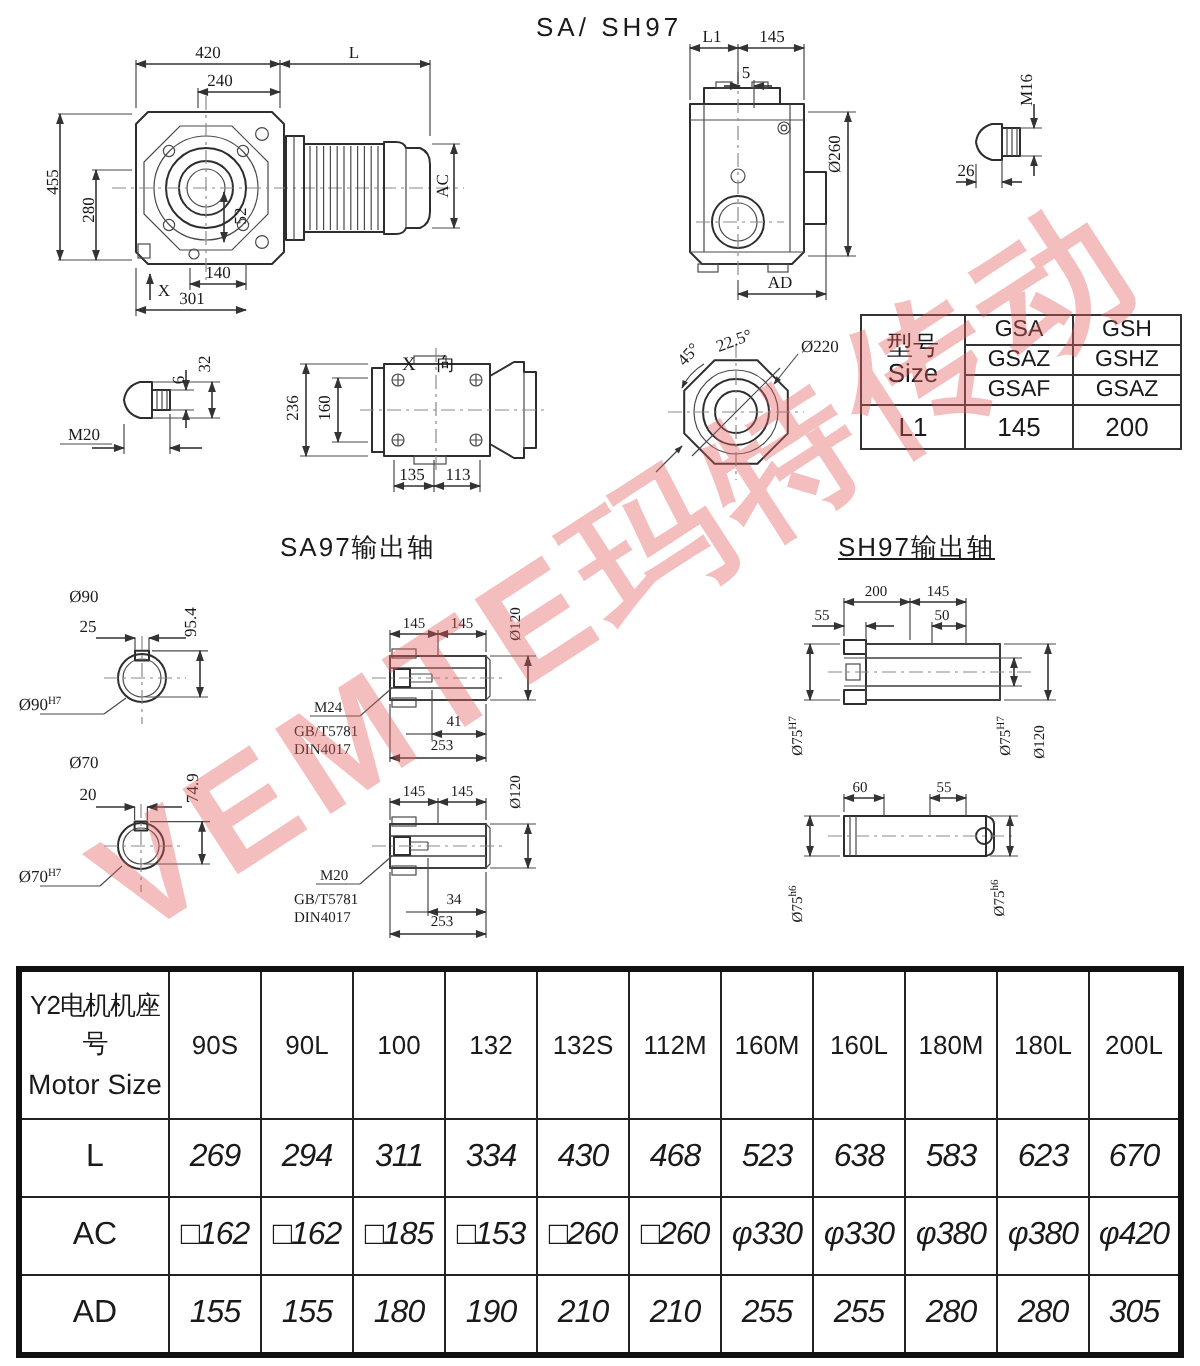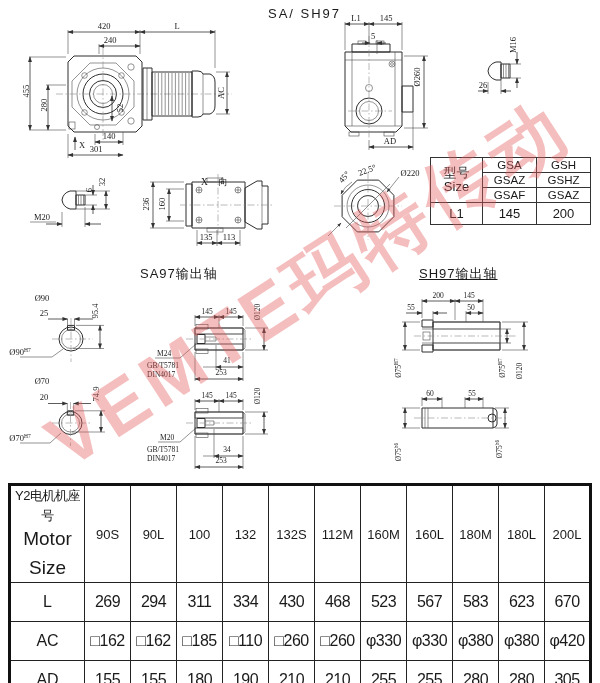--- a/index.html
+++ b/index.html
@@ -35,24 +35,24 @@
   .size-table .l1row td{height:21px;font-size:13px;}
   .size-table{border:1.5px solid #222;}
   
   .motor-table{position:absolute;left:8px;top:483px;width:584px;height:192px;border-collapse:collapse;
     table-layout:fixed;font:17px "Liberation Sans",sans-serif;text-align:center;background:#fff;z-index:2;}
   .motor-table,.motor-table td,.motor-table th{border:1.4px solid #222;}
   .motor-table{border:3px solid #111;}
   .motor-table .hrow td{height:73px;}
   .motor-table td{height:38px;font-weight:400;padding:0;overflow:hidden;margin-top:13px;}
   .motor-head{font:13px "Liberation Sans",sans-serif;line-height:1.5;letter-spacing:-0.5px;}
-  .motor-head .en{font-size:19px;letter-spacing:0;}
+  .motor-head .en{font-size:14px;letter-spacing:0;}
   .colhead{font-size:13px;}
   .rowlabel{font-size:16px;}
-  .val{font-size:16px;letter-spacing:-0.5px;}
+  .val{font-size:16px;letter-spacing:-0.5px;font-style:italic;}
 </style>
 </head>
 <body>
 
 <div class="canvas">
 
 <svg class="art" width="600" height="683" viewBox="0 0 600 683">
   <defs>
     <marker id="ar" viewBox="0 0 10 10" refX="9" refY="5" markerWidth="9" markerHeight="7" orient="auto-start-reverse">
       <path d="M0,1.5 L10,5 L0,8.5 z" fill="#333"></path>
@@ -439,31 +439,31 @@
   </tr>
   <tr>
     <td class="rowlabel">L</td>
     <td class="val">269</td>
     <td class="val">294</td>
     <td class="val">311</td>
     <td class="val">334</td>
     <td class="val">430</td>
     <td class="val">468</td>
     <td class="val">523</td>
-    <td class="val">567</td>
+    <td class="val">638</td>
     <td class="val">583</td>
     <td class="val">623</td>
     <td class="val">670</td>
   </tr>
   <tr>
     <td class="rowlabel">AC</td>
     <td class="val">□162</td>
     <td class="val">□162</td>
     <td class="val">□185</td>
-    <td class="val">□110</td>
+    <td class="val">□153</td>
     <td class="val">□260</td>
     <td class="val">□260</td>
     <td class="val">φ330</td>
     <td class="val">φ330</td>
     <td class="val">φ380</td>
     <td class="val">φ380</td>
     <td class="val">φ420</td>
   </tr>
   <tr>
     <td class="rowlabel">AD</td>

